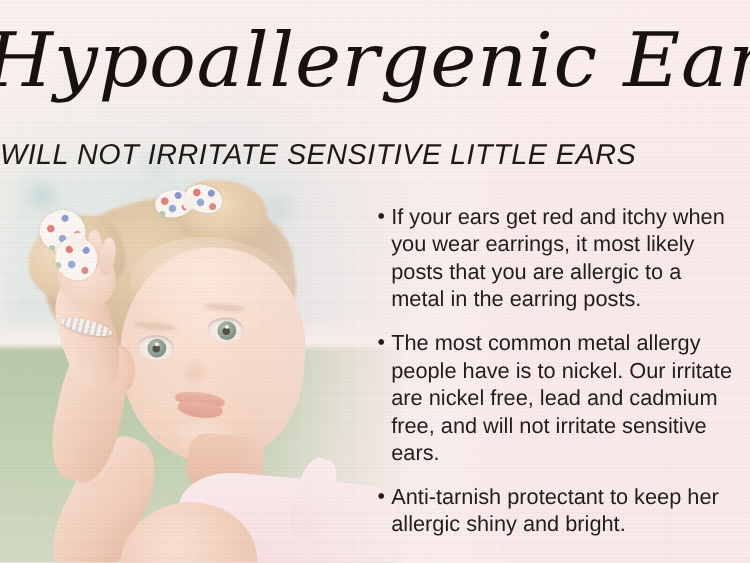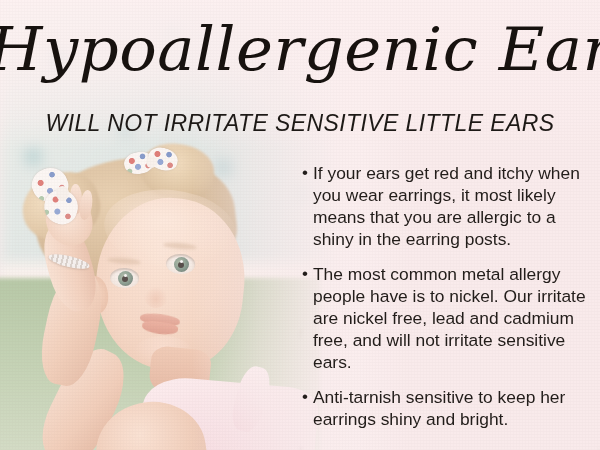--- a/index.html
+++ b/index.html
@@ -248,21 +248,21 @@
   
   #headline{
     position:absolute;left:0;top:18px;width:600px;text-align:center;
     font-family:"DejaVu Serif", serif;
     font-style:italic;font-weight:400;
     font-size:60px;line-height:1.05;letter-spacing:.5px;
     color:#17120f;white-space:nowrap;
     transform:scaleX(1.04);
   }
   #subhead{
-    position:absolute;left:0;top:110px;width:600px;text-align:center;
+    position:absolute;left:0;top:110px;width:600px;text-align:left;
     font-family:"Liberation Sans", sans-serif;
     font-style:italic;font-weight:400;
     font-size:23px;letter-spacing:.4px;color:#1d1916;white-space:nowrap;
   }
   #bullets{
     position:absolute;left:302px;top:162px;width:288px;
     color:#221d1a;font-size:17.4px;line-height:22px;
   }
   .bullet{display:flex;margin-bottom:13px;}
   .dot{flex:0 0 11px;line-height:22px;font-size:17px;}
@@ -334,25 +334,25 @@
   <div class="layer" id="fadeTop"></div>
   <div class="layer" id="tintPink"></div>
   <div class="layer" id="grain"></div>
 
   <div id="headline">Hypoallergenic Earrings</div>
   <div id="subhead">WILL NOT IRRITATE SENSITIVE LITTLE EARS</div>
 
   <div id="bullets">
     <div class="bullet">
       <span class="dot">•</span>
-      <span class="btxt">If your ears get red and itchy when you wear earrings, it most likely means that you are allergic to a shiny in the earring posts.</span>
+      <span class="btxt">If your ears get red and itchy when you wear earrings, it most likely posts that you are allergic to a metal in the earring posts.</span>
     </div>
     <div class="bullet">
       <span class="dot">•</span>
       <span class="btxt">The most common metal allergy people have is to nickel. Our irritate are nickel free, lead and cadmium free, and will not irritate sensitive ears.</span>
     </div>
     <div class="bullet">
       <span class="dot">•</span>
-      <span class="btxt">Anti-tarnish sensitive to keep her earrings shiny and bright.</span>
+      <span class="btxt">Anti-tarnish protectant to keep her allergic shiny and bright.</span>
     </div>
   </div>
 
 </div>
 
 </body></html>

